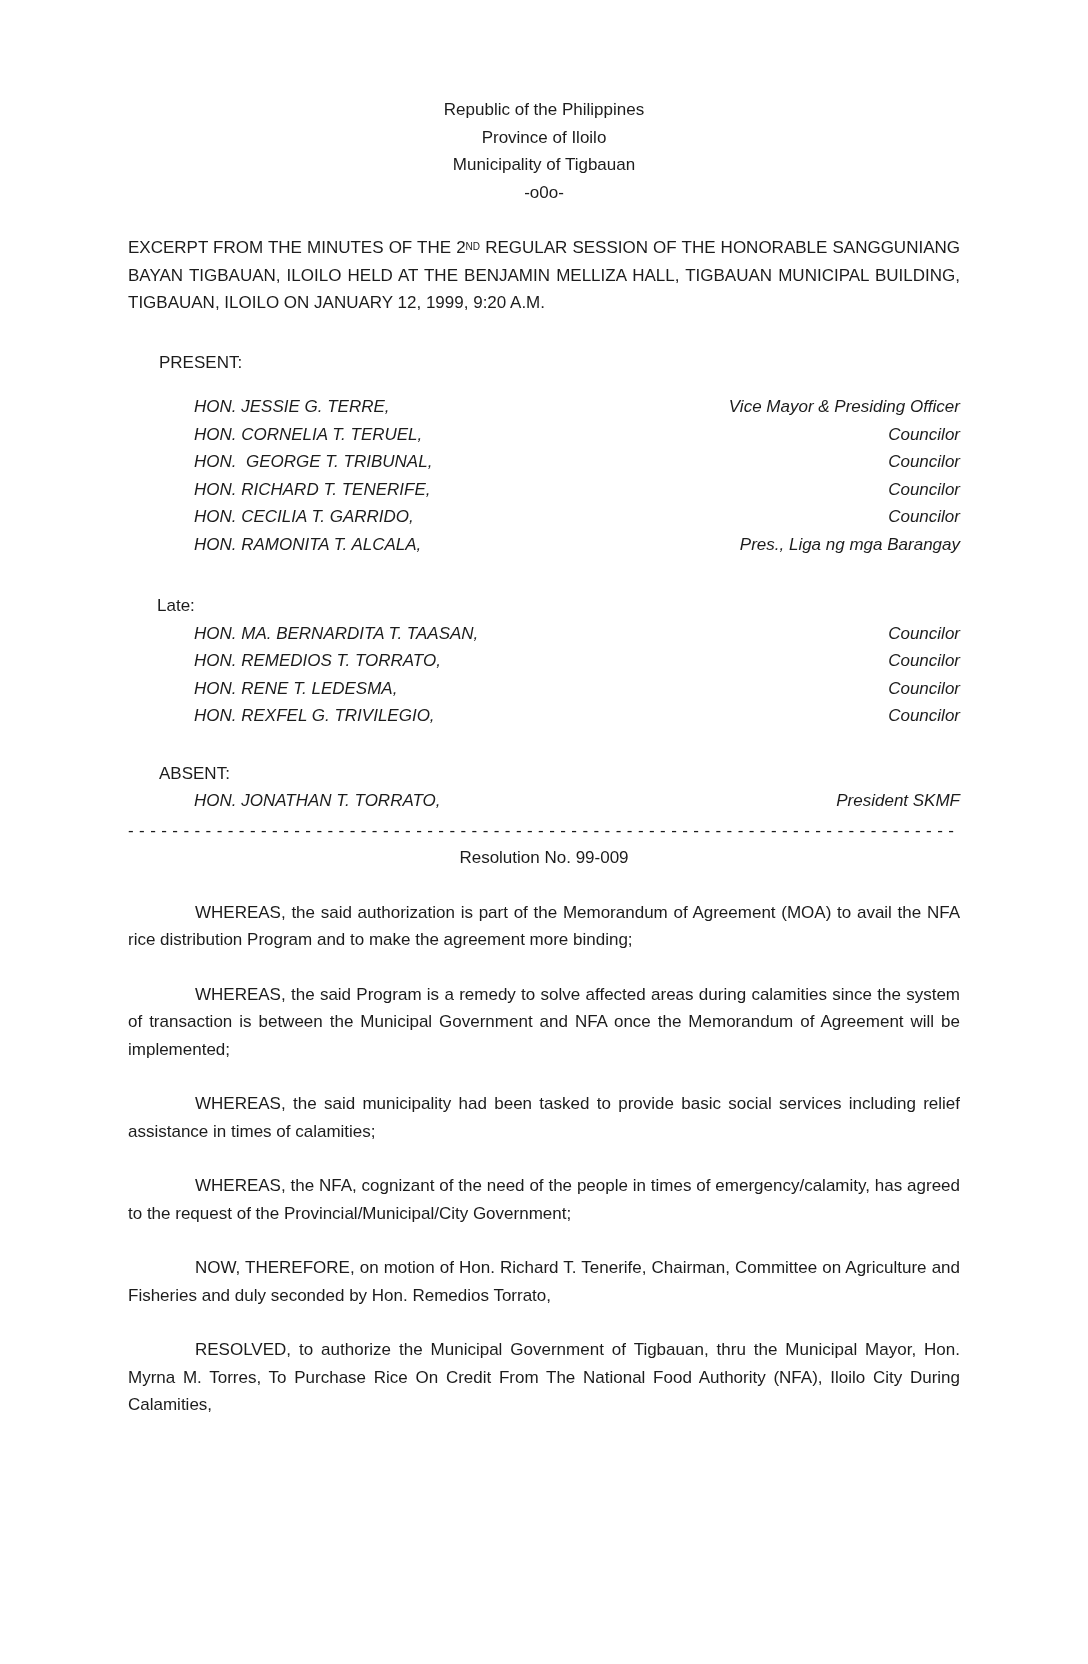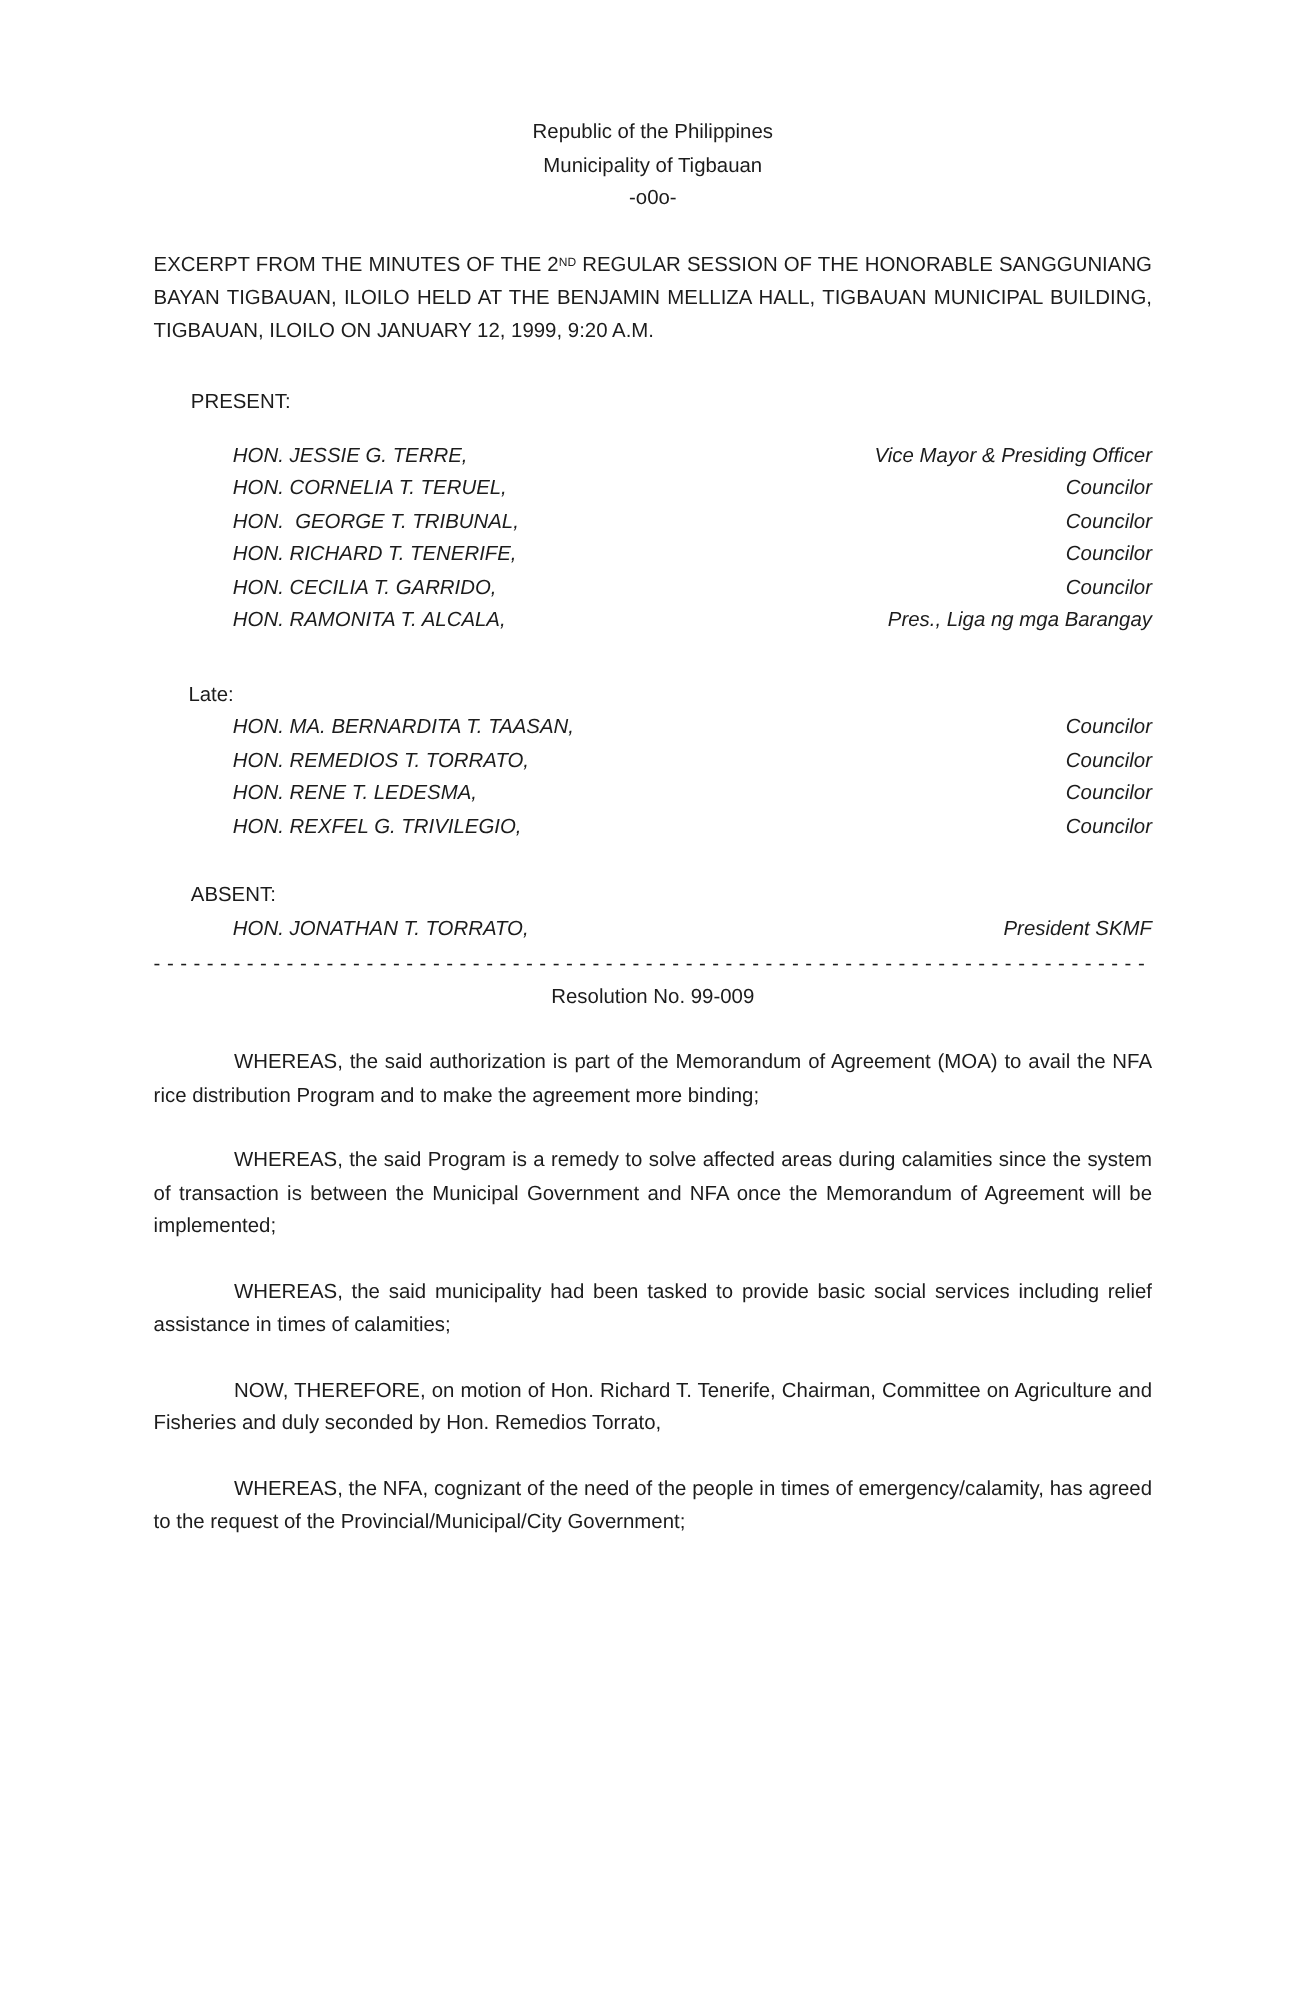--- a/index.html
+++ b/index.html
@@ -47,20 +47,21 @@
   .res-title { margin-top: 29px; text-align: justify; }
   .para { margin-top: 27px; text-align: justify; text-indent: 67px; }
 </style>
 </head>
 <body>
 
 <div class="page">
 
   <div class="header">
     <div>Republic of the Philippines</div>
+    <div>Province of Iloilo</div>
     <div>Municipality of Tigbauan</div>
     <div>-o0o-</div>
   </div>
 
   <div class="excerpt"><span>EXCERPT FROM THE MINUTES OF THE 2</span><span class="sup">ND</span><span> REGULAR SESSION OF THE HONORABLE SANGGUNIANG BAYAN TIGBAUAN, ILOILO HELD AT THE BENJAMIN MELLIZA HALL, TIGBAUAN MUNICIPAL BUILDING, TIGBAUAN, ILOILO ON  JANUARY 12, 1999, 9:20 A.M.</span></div>
 
   <div class="att-label">PRESENT:</div>
   <div class="roll">
     <div class="att-row">
       <span class="name">HON. JESSIE G. TERRE,</span>
@@ -117,16 +118,17 @@
   </div>
 
   <div class="divider">- - - - - - - - - - - - - - - - - - - - - - - - - - - - - - - - - - - - - - - - - - - - - - - - - - - - - - - - - - - - - - - - - - - - - - - - - - - - - -</div>
 
   <div class="res-no">Resolution No. 99-009</div>
 
 
   <div class="para">WHEREAS, the said authorization is part of the Memorandum of Agreement (MOA) to avail the NFA rice distribution Program and to make the agreement more binding;</div>
   <div class="para">WHEREAS, the said Program is a remedy to solve affected areas during calamities since the system of transaction is between the Municipal Government and NFA once the Memorandum of Agreement will be implemented;</div>
   <div class="para">WHEREAS, the said municipality had been tasked to provide basic social services including relief assistance in times of calamities;</div>
+  <div class="para">WHEREAS, the NFA, cognizant of the need of the people in times of emergency/calamity, has agreed to the request of the Provincial/Municipal/City Government;</div>
   <div class="para">NOW, THEREFORE, on motion of Hon. Richard T. Tenerife, Chairman, Committee on Agriculture and Fisheries and duly seconded by Hon. Remedios Torrato,</div>
-  <div class="para">WHEREAS, the NFA, cognizant of the need of the people in times of emergency/calamity, has agreed to the request of the Provincial/Municipal/City Government;</div>
+  <div class="para">RESOLVED, to authorize the Municipal Government of Tigbauan, thru the Municipal Mayor, Hon. Myrna M. Torres, To Purchase Rice On Credit From The National Food Authority (NFA), Iloilo City During Calamities,</div>
 
 </div>
 
 </body></html>

